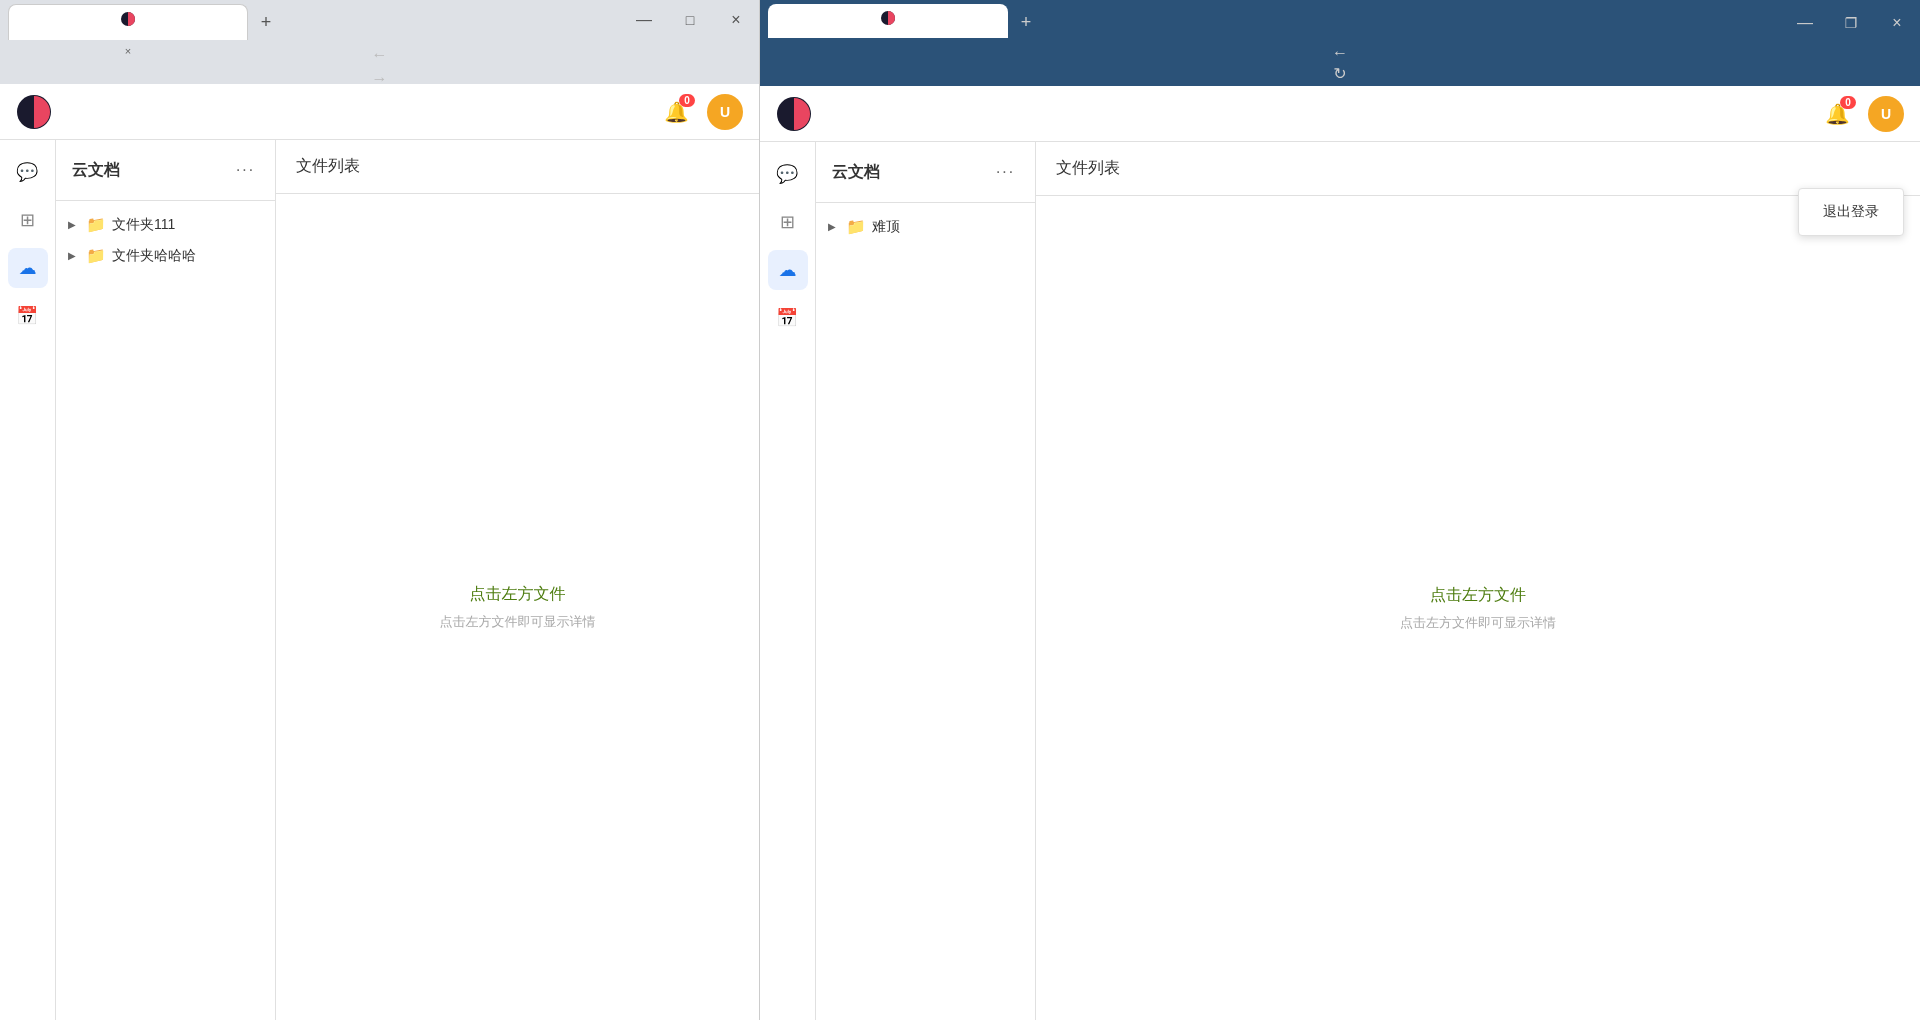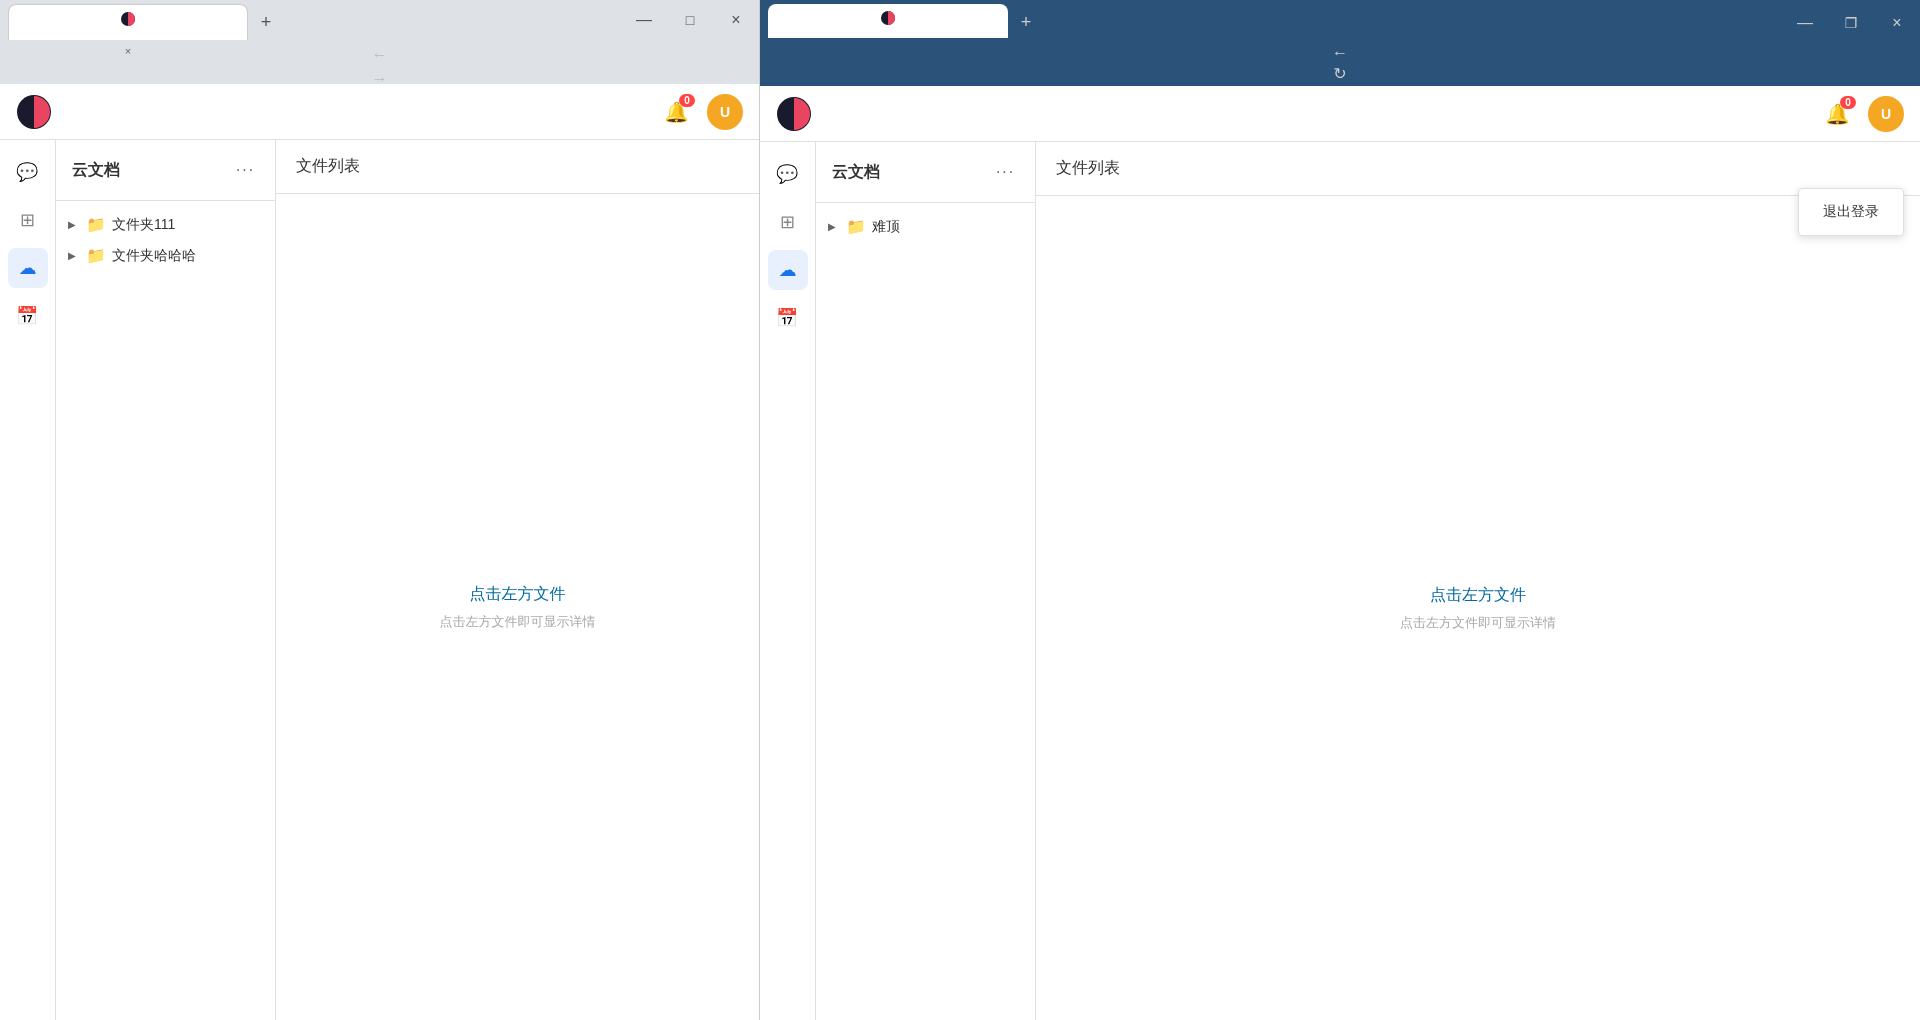--- a/index.html
+++ b/index.html
@@ -422,21 +422,21 @@
       flex: 1;
       display: flex;
       flex-direction: column;
       align-items: center;
       justify-content: center;
       color: #999;
     }
 
     .main-placeholder-title {
       font-size: 16px;
-      color: #0369a1;
+      color: #4d7c0f;
       margin-bottom: 8px;
     }
 
     .main-placeholder-sub {
       font-size: 13px;
       color: #aaa;
     }
 
     
     .logo-svg {

